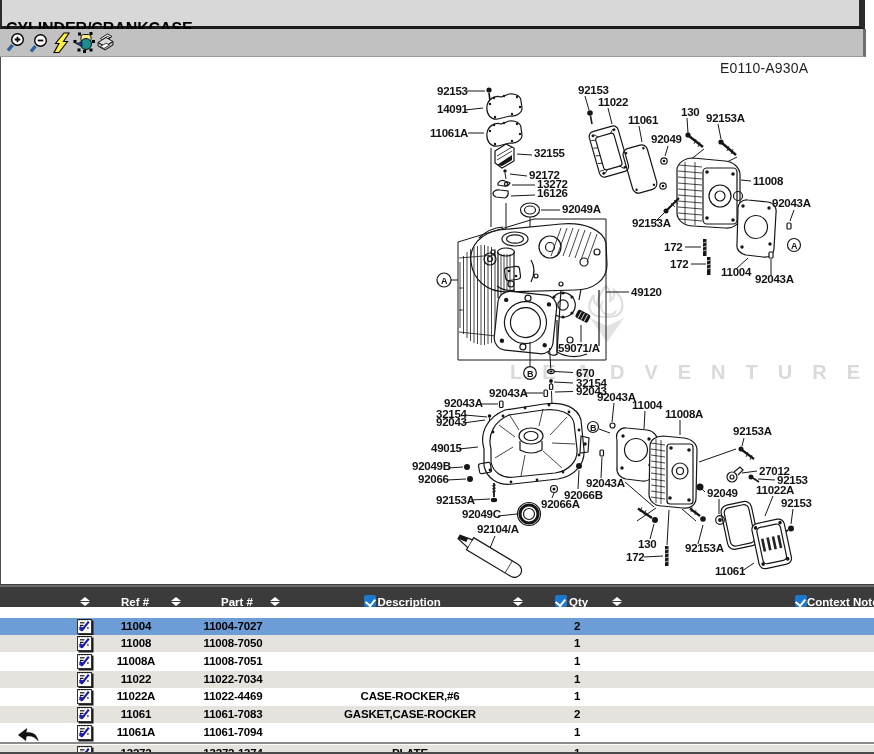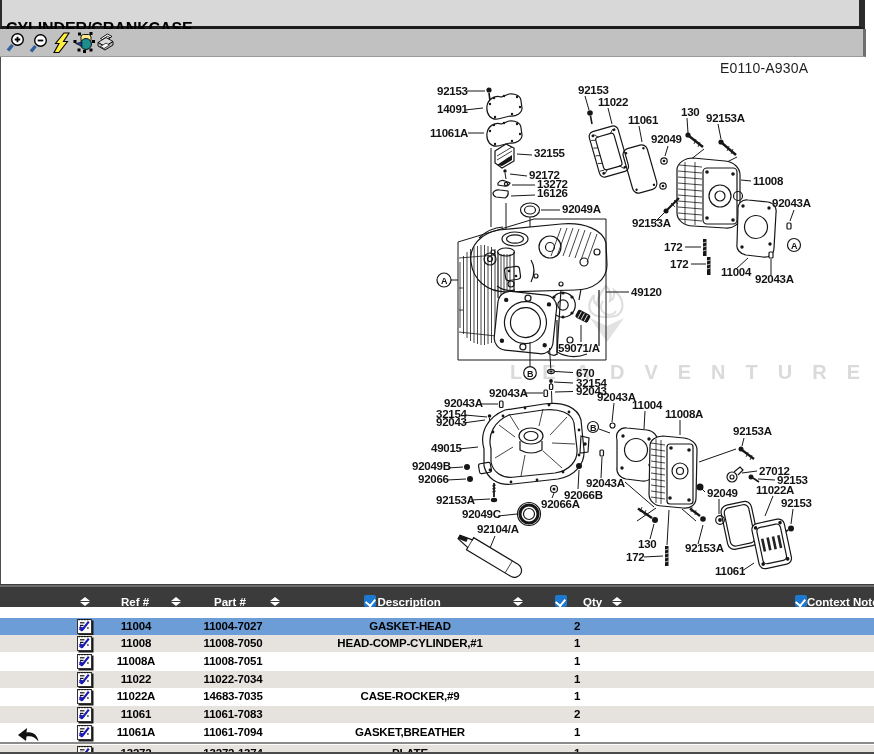--- a/index.html
+++ b/index.html
@@ -608,27 +608,27 @@
 </g>
 </svg>
 
   </div>
 
   <div class="hline" style="top:584.5px;height:2px;background:#6b6b6b;"></div>
   <div class="thead">
     <div class="sort" style="left:80px"></div>
     <div class="ht" style="left:121px">Ref #</div>
     <div class="sort" style="left:171px"></div>
-    <div class="ht" style="left:214px">Part #</div>
+    <div class="ht" style="left:221px">Part #</div>
     <div class="sort" style="left:270px"></div>
     <div class="cb" style="left:364px"></div>
     <div class="ht" style="left:377.5px">Description</div>
     <div class="sort" style="left:513px"></div>
     <div class="cb" style="left:554.5px"></div>
-    <div class="ht" style="left:583px">Qty</div>
+    <div class="ht" style="left:569px">Qty</div>
     <div class="sort" style="left:611.5px"></div>
     <div class="cb" style="left:794.5px"></div>
     <div class="ht" style="left:807px">Context Notes</div>
   </div>
 
   <div class="row blue" style="top:617.5px">
     <div class="ckicon">
       <svg width="13" height="13" viewBox="0 0 13 13" style="position:absolute;left:0;top:-1px">
         <path d="M0.5,0.5 h12" stroke="#111" stroke-width="1.6" stroke-dasharray="1.5,1.3" fill="none"></path>
         <g fill="#111">
@@ -636,40 +636,38 @@
           <rect x="2" y="5.8" width="3.5" height="1.2"></rect>
           <rect x="2" y="8.4" width="4.5" height="1.2"></rect>
           <rect x="9" y="8.4" width="1.8" height="1.2"></rect>
         </g>
         <path d="M1.8,7.8 L4.5,10.6 L10.8,2.6" stroke="#1b1bb4" stroke-width="2.2" fill="none"></path>
         <path d="M1.2,9.8 l2.2,1.8 2.6,-3.4" stroke="#1b1bb4" stroke-width="1.4" fill="none"></path>
       </svg>
     </div>
     <div class="cell c-ref">11004</div>
     <div class="cell c-part">11004-7027</div>
-    <div class="cell c-desc">GASKET-HEAD</div>
     <div class="cell c-qty">2</div>
   </div>
   <div class="row gray" style="top:635.2px">
     <div class="ckicon">
       <svg width="13" height="13" viewBox="0 0 13 13" style="position:absolute;left:0;top:-1px">
         <path d="M0.5,0.5 h12" stroke="#111" stroke-width="1.6" stroke-dasharray="1.5,1.3" fill="none"></path>
         <g fill="#111">
           <rect x="2" y="3.2" width="4.5" height="1.2"></rect>
           <rect x="2" y="5.8" width="3.5" height="1.2"></rect>
           <rect x="2" y="8.4" width="4.5" height="1.2"></rect>
           <rect x="9" y="8.4" width="1.8" height="1.2"></rect>
         </g>
         <path d="M1.8,7.8 L4.5,10.6 L10.8,2.6" stroke="#1b1bb4" stroke-width="2.2" fill="none"></path>
         <path d="M1.2,9.8 l2.2,1.8 2.6,-3.4" stroke="#1b1bb4" stroke-width="1.4" fill="none"></path>
       </svg>
     </div>
     <div class="cell c-ref">11008</div>
     <div class="cell c-part">11008-7050</div>
-    <div class="cell c-desc">HEAD-COMP-CYLINDER,#1</div>
     <div class="cell c-qty">1</div>
   </div>
   <div class="row white" style="top:652.9px">
     <div class="ckicon">
       <svg width="13" height="13" viewBox="0 0 13 13" style="position:absolute;left:0;top:-1px">
         <path d="M0.5,0.5 h12" stroke="#111" stroke-width="1.6" stroke-dasharray="1.5,1.3" fill="none"></path>
         <g fill="#111">
           <rect x="2" y="3.2" width="4.5" height="1.2"></rect>
           <rect x="2" y="5.8" width="3.5" height="1.2"></rect>
           <rect x="2" y="8.4" width="4.5" height="1.2"></rect>
@@ -709,40 +707,41 @@
           <rect x="2" y="3.2" width="4.5" height="1.2"></rect>
           <rect x="2" y="5.8" width="3.5" height="1.2"></rect>
           <rect x="2" y="8.4" width="4.5" height="1.2"></rect>
           <rect x="9" y="8.4" width="1.8" height="1.2"></rect>
         </g>
         <path d="M1.8,7.8 L4.5,10.6 L10.8,2.6" stroke="#1b1bb4" stroke-width="2.2" fill="none"></path>
         <path d="M1.2,9.8 l2.2,1.8 2.6,-3.4" stroke="#1b1bb4" stroke-width="1.4" fill="none"></path>
       </svg>
     </div>
     <div class="cell c-ref">11022A</div>
-    <div class="cell c-part">14683-7035</div>
-    <div class="cell c-desc">CASE-ROCKER,#9</div>
+    <div class="cell c-part">11022-4469</div>
+    <div class="cell c-desc">CASE-ROCKER,#6</div>
     <div class="cell c-qty">1</div>
   </div>
   <div class="row gray" style="top:706px">
     <div class="ckicon">
       <svg width="13" height="13" viewBox="0 0 13 13" style="position:absolute;left:0;top:-1px">
         <path d="M0.5,0.5 h12" stroke="#111" stroke-width="1.6" stroke-dasharray="1.5,1.3" fill="none"></path>
         <g fill="#111">
           <rect x="2" y="3.2" width="4.5" height="1.2"></rect>
           <rect x="2" y="5.8" width="3.5" height="1.2"></rect>
           <rect x="2" y="8.4" width="4.5" height="1.2"></rect>
           <rect x="9" y="8.4" width="1.8" height="1.2"></rect>
         </g>
         <path d="M1.8,7.8 L4.5,10.6 L10.8,2.6" stroke="#1b1bb4" stroke-width="2.2" fill="none"></path>
         <path d="M1.2,9.8 l2.2,1.8 2.6,-3.4" stroke="#1b1bb4" stroke-width="1.4" fill="none"></path>
       </svg>
     </div>
     <div class="cell c-ref">11061</div>
     <div class="cell c-part">11061-7083</div>
+    <div class="cell c-desc">GASKET,CASE-ROCKER</div>
     <div class="cell c-qty">2</div>
   </div>
   <div class="row white" style="top:723.7px">
     <svg width="26" height="16" viewBox="0 0 26 16" style="position:absolute;left:16px;top:2px">
       <path d="M2,9 l9,-7 l-0.5,4.5 c7,-1 11,3 12,9 c-3.5,-4.5 -7,-6 -12,-5 l-0.5,4.5 z" fill="#111"></path>
     </svg>
     <div class="ckicon">
       <svg width="13" height="13" viewBox="0 0 13 13" style="position:absolute;left:0;top:-1px">
         <path d="M0.5,0.5 h12" stroke="#111" stroke-width="1.6" stroke-dasharray="1.5,1.3" fill="none"></path>
         <g fill="#111">
@@ -750,21 +749,20 @@
           <rect x="2" y="5.8" width="3.5" height="1.2"></rect>
           <rect x="2" y="8.4" width="4.5" height="1.2"></rect>
           <rect x="9" y="8.4" width="1.8" height="1.2"></rect>
         </g>
         <path d="M1.8,7.8 L4.5,10.6 L10.8,2.6" stroke="#1b1bb4" stroke-width="2.2" fill="none"></path>
         <path d="M1.2,9.8 l2.2,1.8 2.6,-3.4" stroke="#1b1bb4" stroke-width="1.4" fill="none"></path>
       </svg>
     </div>
     <div class="cell c-ref">11061A</div>
     <div class="cell c-part">11061-7094</div>
-    <div class="cell c-desc">GASKET,BREATHER</div>
     <div class="cell c-qty">1</div>
   </div>
   <div class="row gray" style="top:744.5px;height:9.5px;overflow:hidden;">
     <div class="ckicon">
       <svg width="13" height="13" viewBox="0 0 13 13" style="position:absolute;left:0;top:-1px">
         <path d="M0.5,0.5 h12" stroke="#111" stroke-width="1.6" stroke-dasharray="1.5,1.3" fill="none"></path>
         <g fill="#111">
           <rect x="2" y="3.2" width="4.5" height="1.2"></rect>
           <rect x="2" y="5.8" width="3.5" height="1.2"></rect>
           <rect x="2" y="8.4" width="4.5" height="1.2"></rect>

